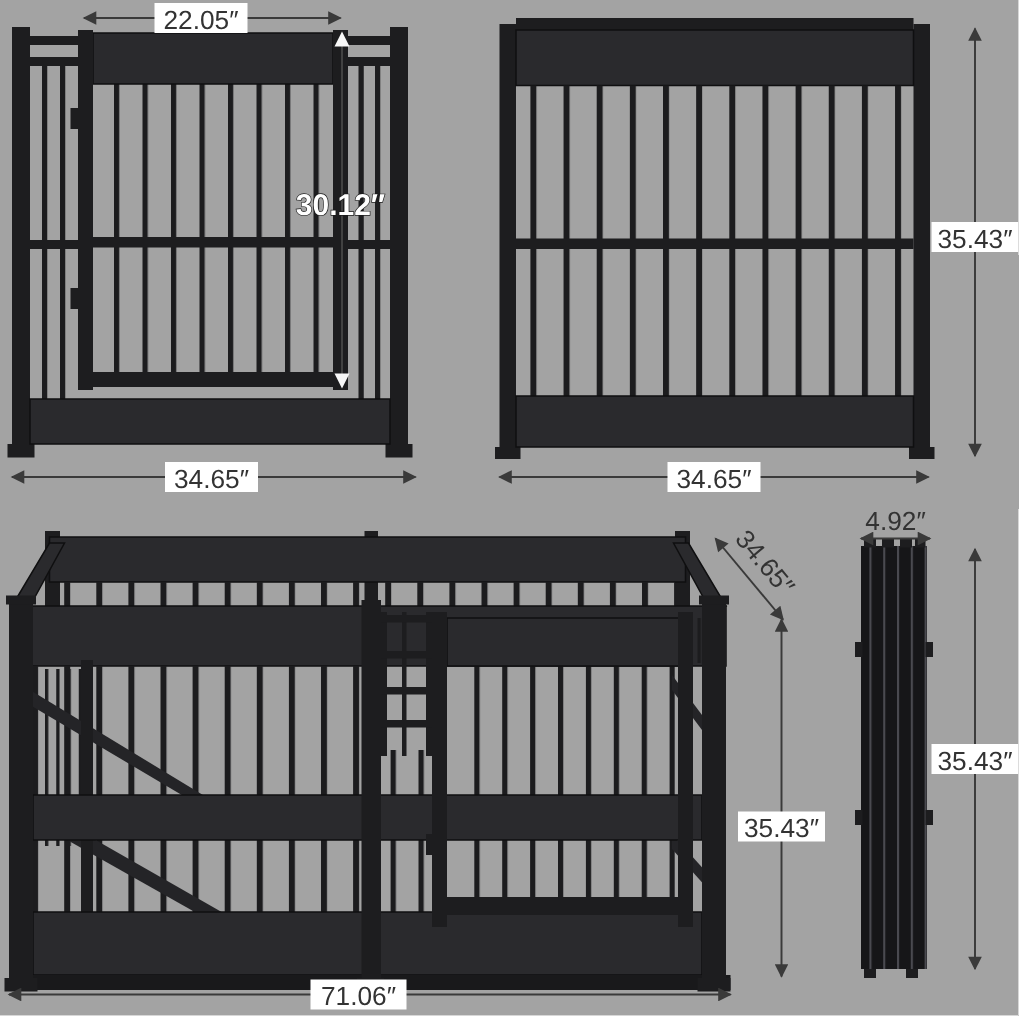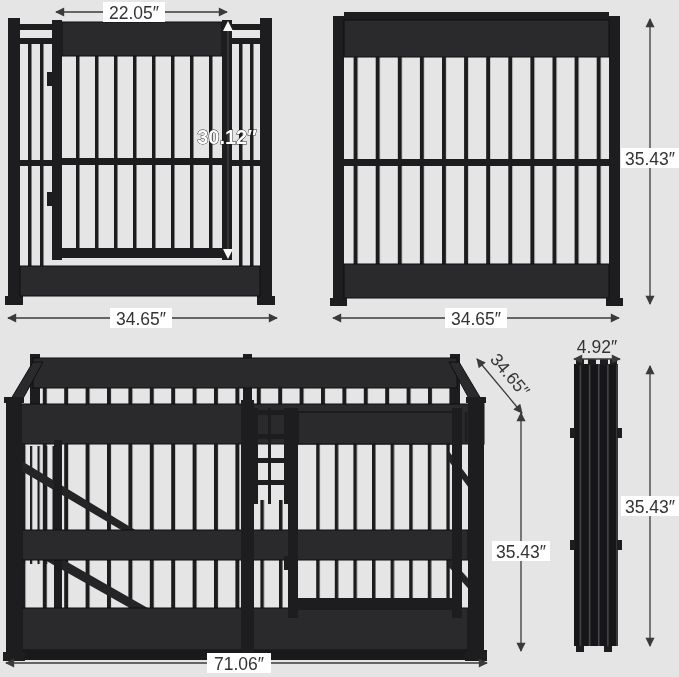--- a/index.html
+++ b/index.html
@@ -1,16 +1,16 @@
 <!DOCTYPE html>
 <html><head>
 <meta charset="utf-8">
 <style>
   html,body{margin:0;padding:0;background:#fff;}
-  .stage{position:relative;width:679px;height:677px;background:#e5e5e5;overflow:hidden;
+  .stage{position:relative;width:679px;height:677px;background:#a3a3a3;overflow:hidden;
          font-family:"Liberation Sans",sans-serif;}
   svg{display:block}
   .fr{fill:#1d1d1f;}
   .band{fill:#2a2a2d;stroke:#0f0f10;stroke-width:1;}
   .dim{stroke:#3a3a3a;stroke-width:1.3;fill:none;}
   .lblbg{fill:#ffffff;}
   .lbl{font:17.5px "Liberation Sans",sans-serif;fill:#333333;text-anchor:middle;dominant-baseline:central;}
   .outline-lbl{font:600 20px "Liberation Sans",sans-serif;fill:#ffffff;stroke:#1a1a1a;stroke-width:0.9;
                paint-order:stroke;text-anchor:middle;dominant-baseline:central;}
   .diag{fill:#242427;}

